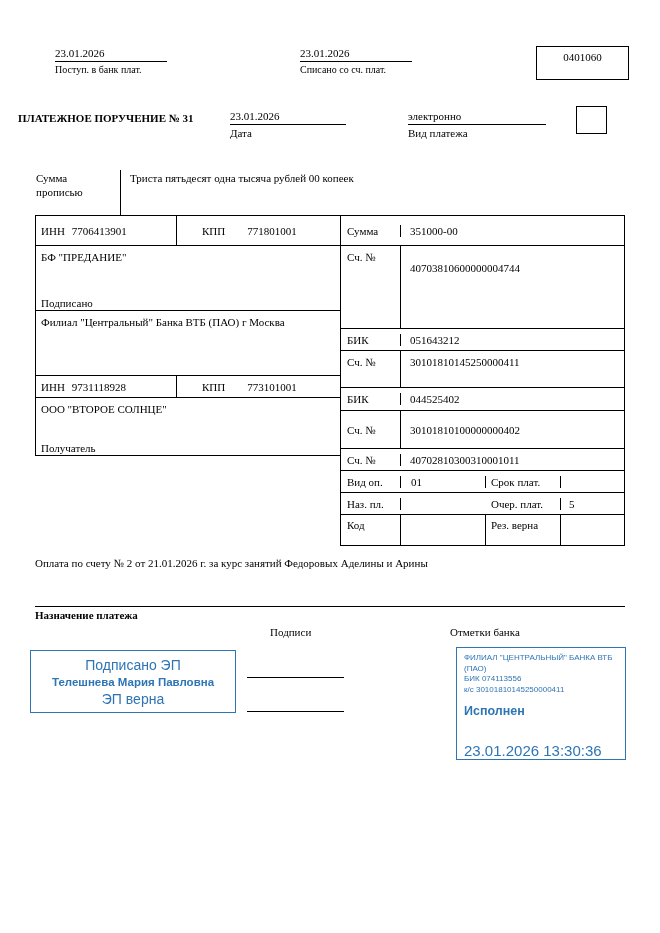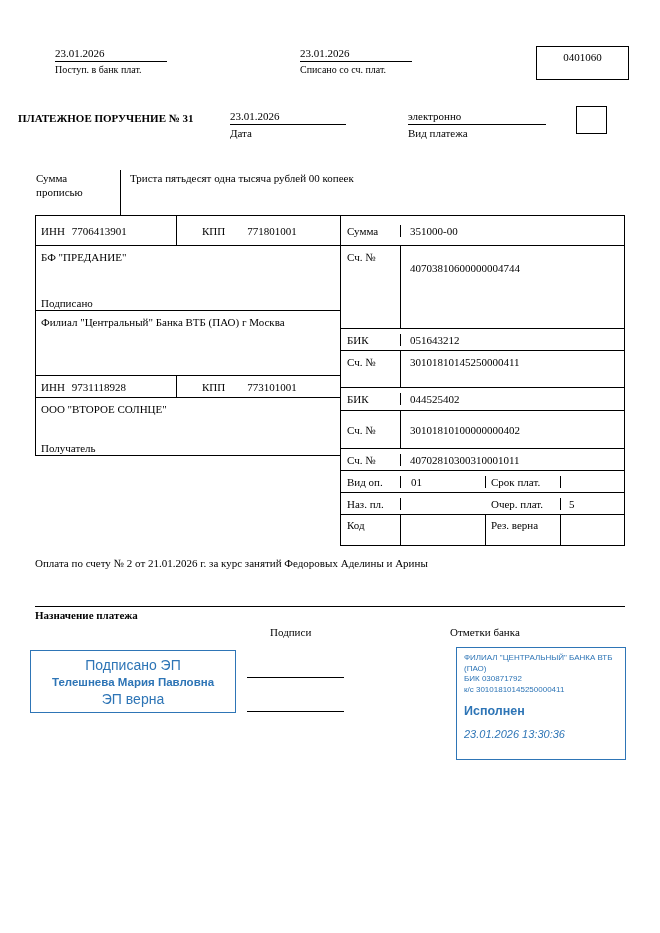--- a/index.html
+++ b/index.html
@@ -57,21 +57,21 @@
   .sigline{height:0;border-top:1px solid #000;width:97px;left:247px;}
 
   
   .stamp{border:1px solid #2E75B6;color:#2E75B6;font-family:"Liberation Sans", sans-serif;}
   .stamp-left{left:30px;top:650px;width:206px;height:63px;display:flex;flex-direction:column;align-items:center;justify-content:center;gap:3px;}
   .stamp-left .tiny{font-size:14px;}
   .stamp-left .signer{font-size:11.5px;font-weight:bold;}
   .stamp-right{left:456px;top:647px;width:170px;height:113px;padding:5px 7px;}
   .stamp-right .srow{font-size:8px;line-height:10.5px;}
   .stamp-right .status{font-size:12.5px;font-weight:bold;margin-top:9px;}
-  .stamp-right .dt{font-size:11px;margin-top:10px;font-style:italic;}
+  .stamp-right .dt{font-size:15px;margin-top:24px;}
 </style>
 </head>
 <body>
 
 <div class="abs dateblock" style="left:55px;top:47px;">
   <div class="center uline">23.01.2026</div>
   <div class="center small" style="padding-top:2px;">Поступ. в банк плат.</div>
 </div>
 <div class="abs dateblock" style="left:300px;top:47px;">
   <div class="center uline">23.01.2026</div>
@@ -198,17 +198,17 @@
   <div class="tiny">Подписано ЭП</div>
   <div class="signer">Телешнева Мария Павловна</div>
   <div class="tiny">ЭП верна</div>
 </div>
 
 <div class="abs sigline" style="top:677px;"></div>
 <div class="abs sigline" style="top:711px;"></div>
 
 <div class="abs stamp stamp-right">
   <div class="srow">ФИЛИАЛ "ЦЕНТРАЛЬНЫЙ" БАНКА ВТБ (ПАО)</div>
-  <div class="srow">БИК 030871792</div>
+  <div class="srow">БИК 074113556</div>
   <div class="srow">к/с 30101810145250000411</div>
   <div class="status">Исполнен</div>
   <div class="dt">23.01.2026 13:30:36</div>
 </div>
 
 </body></html>

